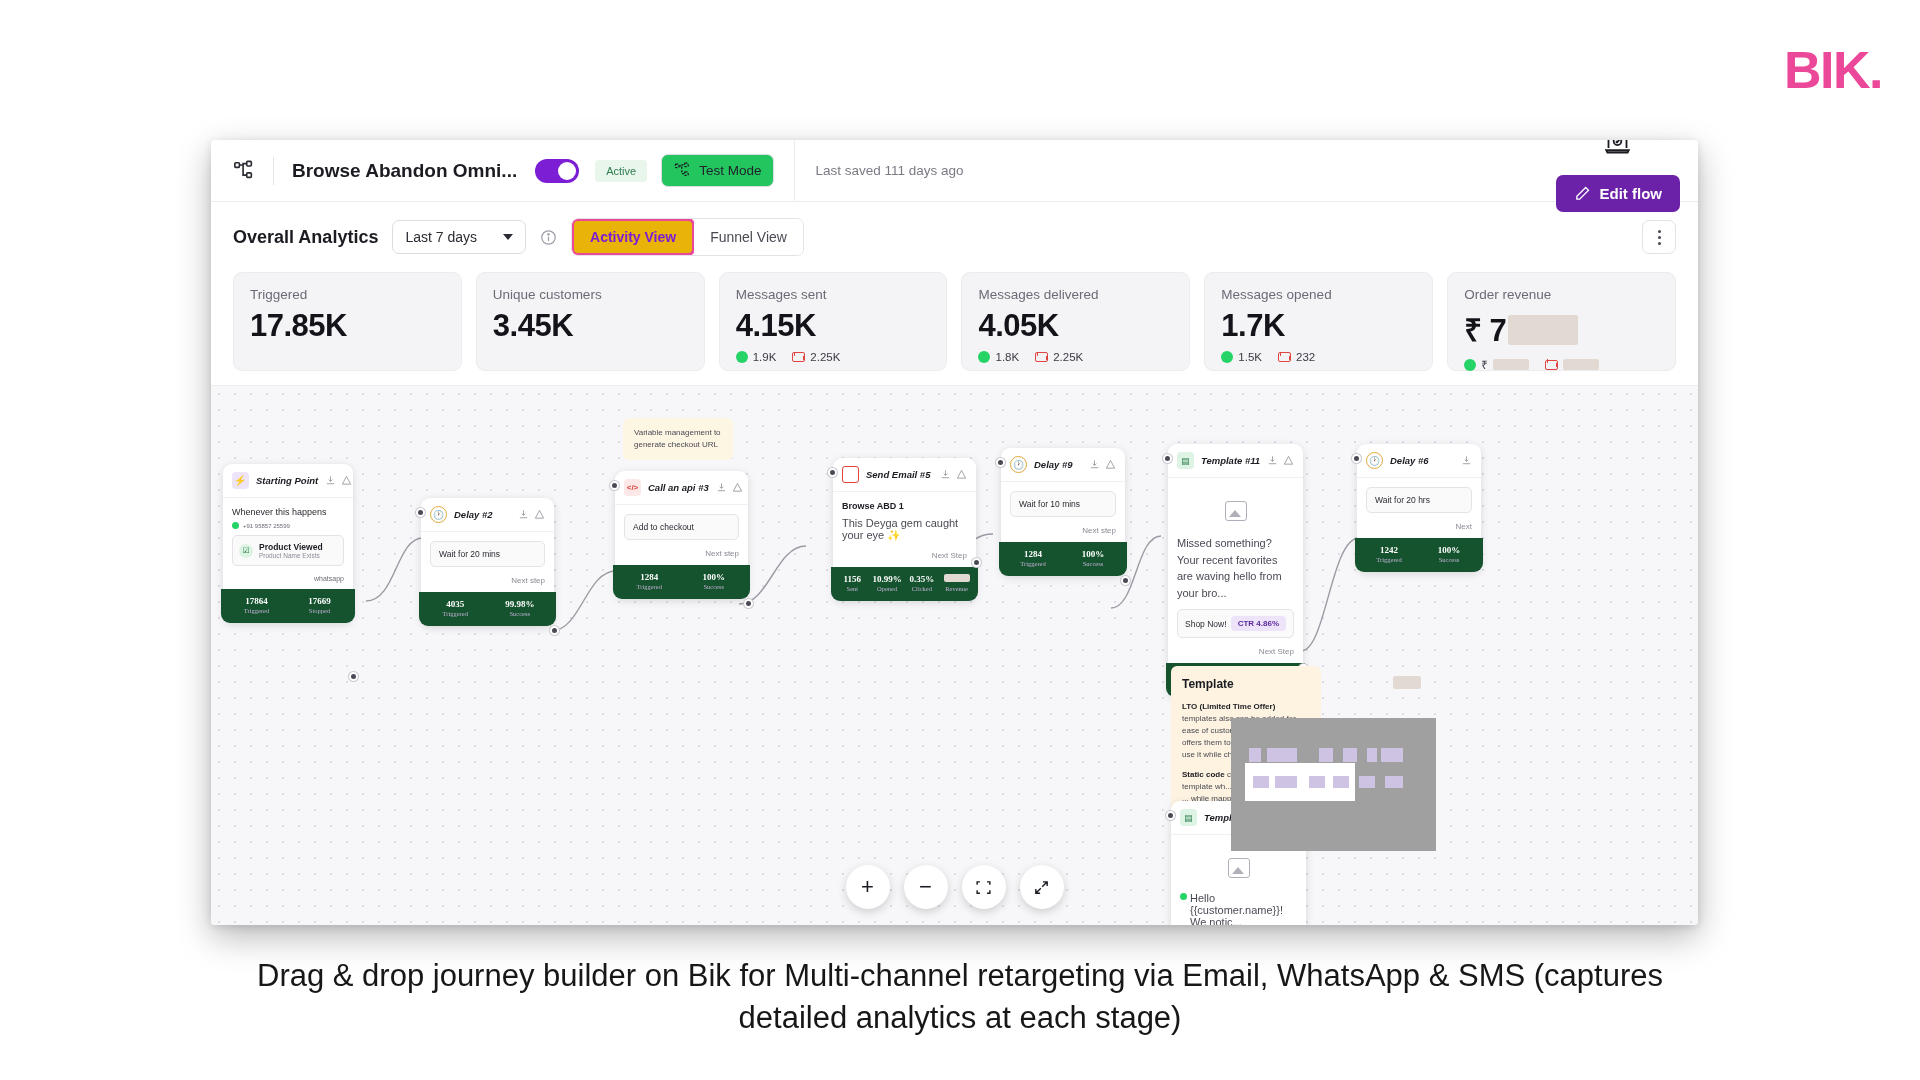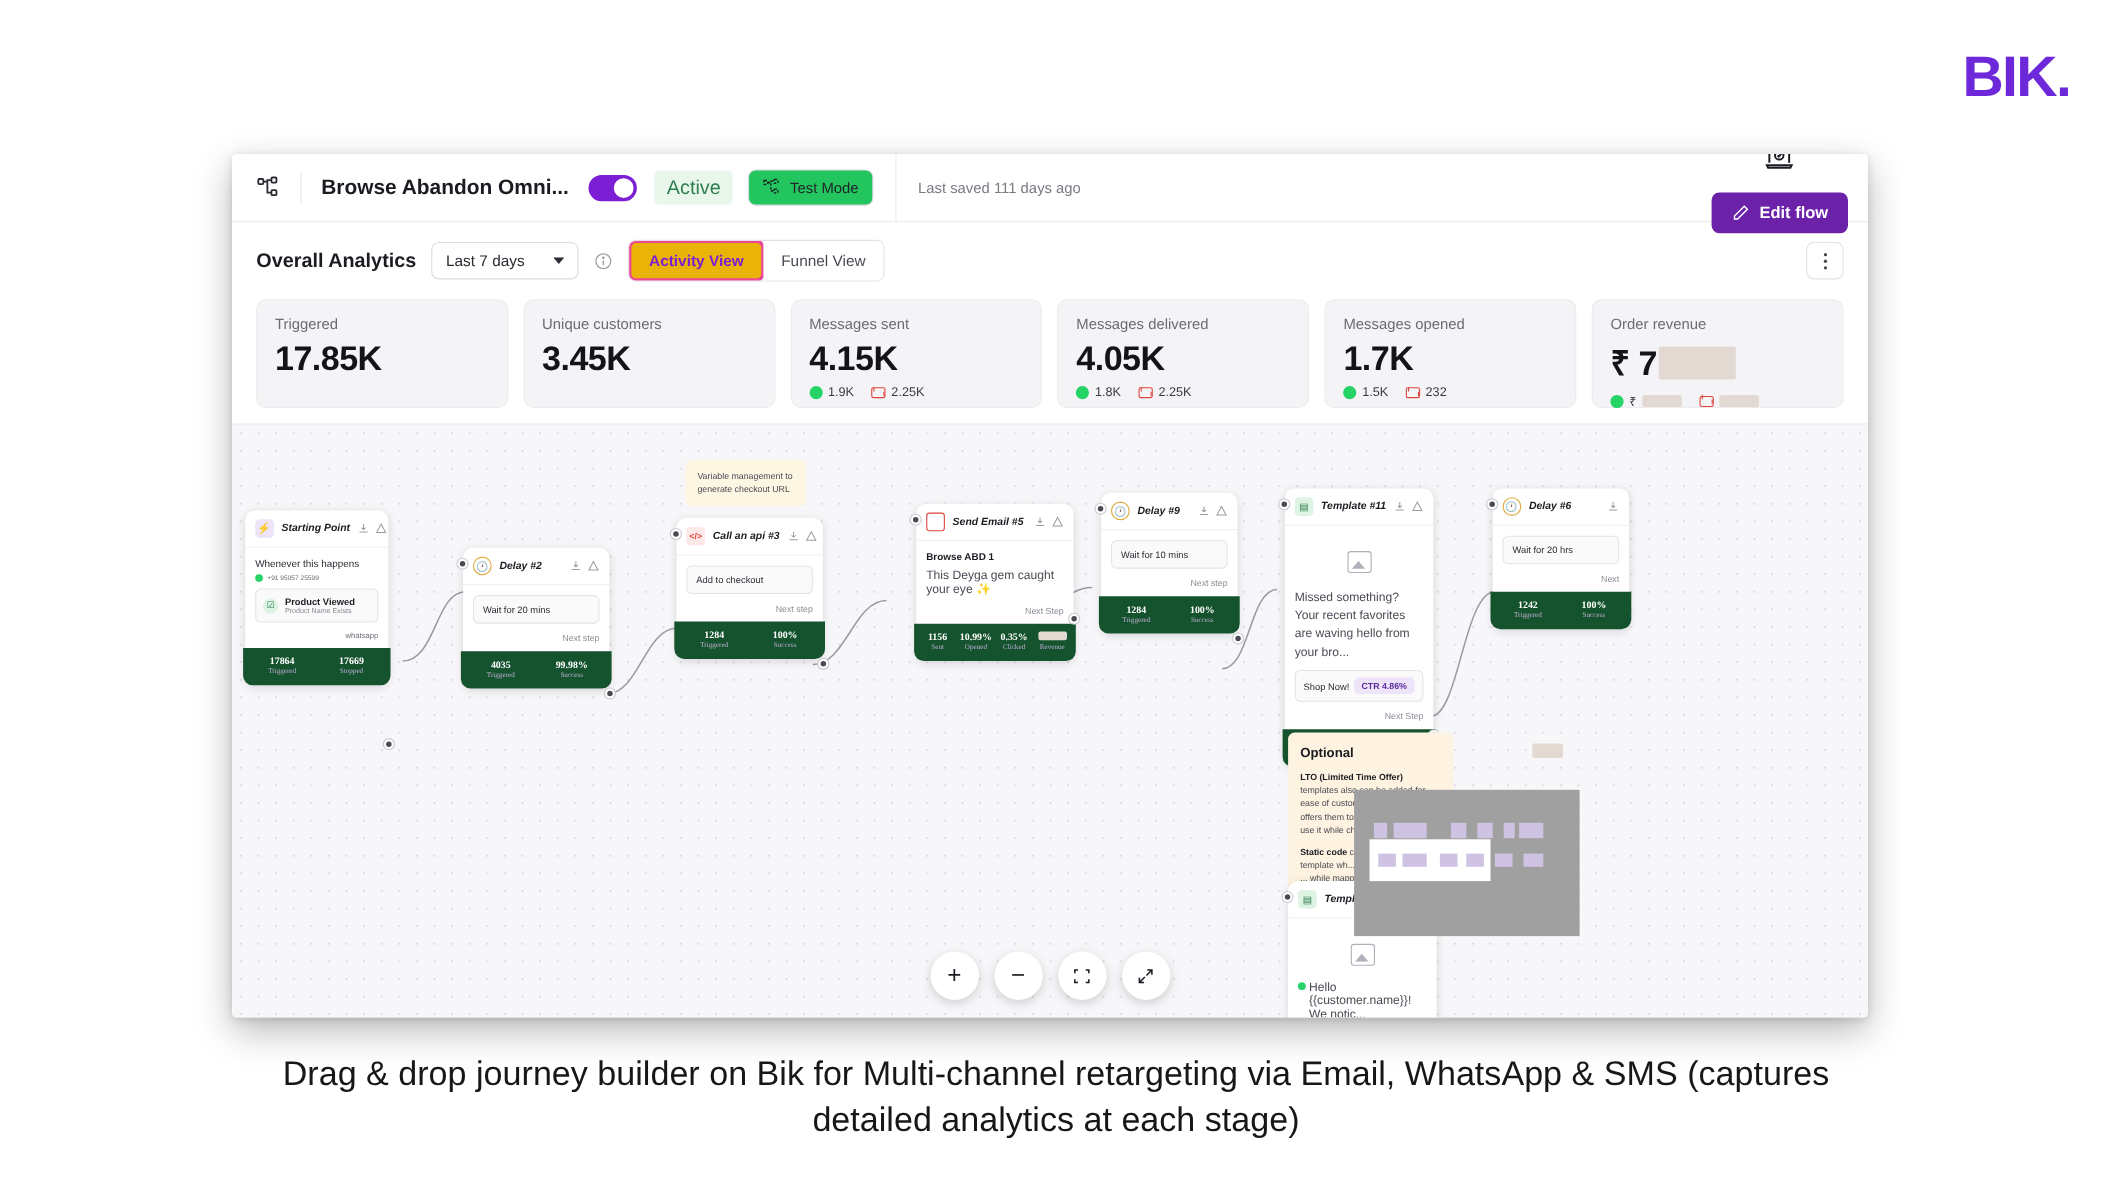--- a/index.html
+++ b/index.html
@@ -21,21 +21,21 @@
   .deyga-sub { margin-top: 2px; display: flex; align-items: baseline; gap: 7px; }
   .deyga-nat {
     font-family: "Liberation Serif", serif; font-style: italic;
     font-size: 25px; color: #6aa84f; line-height: 1;
   }
   .deyga-skin {
     font-size: 17px; color: #5a3922; letter-spacing: 1.4px; font-weight: 400;
   }
   .brand-bik {
     position: absolute; right: 38px; top: 40px;
-    font-size: 52px; font-weight: 800; color: #6d28d9; letter-spacing: -1.5px;
+    font-size: 52px; font-weight: 800; color: #ec4899; letter-spacing: -1.5px;
   }
 
   
   .app-window {
     position: absolute; left: 211px; top: 140px;
     width: 1487px; height: 785px;
     background: #ffffff; border-radius: 4px;
     box-shadow: 0 12px 34px rgba(0,0,0,0.28), 0 2px 8px rgba(0,0,0,0.12);
     overflow: hidden;
   }
@@ -51,21 +51,21 @@
   .toggle {
     width: 44px; height: 24px; border-radius: 14px; background: #7c1ed4;
     margin-left: 18px; position: relative; flex: none;
   }
   .toggle::after {
     content: ""; position: absolute; top: 3px; right: 3px;
     width: 18px; height: 18px; border-radius: 50%; background: #fff;
   }
   .badge-active {
     margin-left: 16px; background: #e8f6ec; color: #2e7d4f;
-    font-size: 18px; padding: 5px 11px; border-radius: 4px; font-weight: 400; text-align: center;
+    font-size: 11px; padding: 5px 11px; border-radius: 4px; font-weight: 400; text-align: center;
   }
   .test-mode {
     margin-left: 14px; display: flex; align-items: center; gap: 8px;
     border: 1px solid #dcdce2; border-radius: 7px; padding: 7px 12px;
     font-size: 13.5px; color: #23232b; background: #22c55e;
   }
   .test-mode svg { width: 17px; height: 17px; }
   .topbar-div2 { width: 1px; height: 62px; background: #ececef; margin: 0 20px; }
   .saved-text { font-size: 13.5px; color: #7a7a84; white-space: nowrap; }
   .topbar-right { margin-left: auto; display: flex; align-items: center; gap: 18px; flex-direction: column; }
@@ -598,21 +598,21 @@
             </div>
           <div class="stat">
               <div class="stat-v">100%</div>
               <div class="stat-l">Success</div>
             </div>
         </div>
         <div class="port" style="left:-5px; top:10px;"></div>
       </div>
 
       <div class="note note-opt" style="left:960px; top:280px;">
-        <h4>Optional</h4>
+        <h4>Template</h4>
         <p><b>LTO (Limited Time Offer)</b><span> templates also can be added for ease of customer which simply offers them to copy the code and use it while checkout pr...</span></p>
         <p><b>Static code</b><span> can be ... making template wh... </span><b>dynamic code</b><span> can ... while mapping temp...</span></p>
       </div>
 
       <div class="node" style="left:960px; top:415px; width:135px;">
         <div class="node-head">
           <div class="nh-ico" style="background:#ddf3e4;color:#2e7d4f;font-size:9px;">▤</div>
           <div class="nh-title">Template #13</div>
         </div>
         <div class="node-body">

